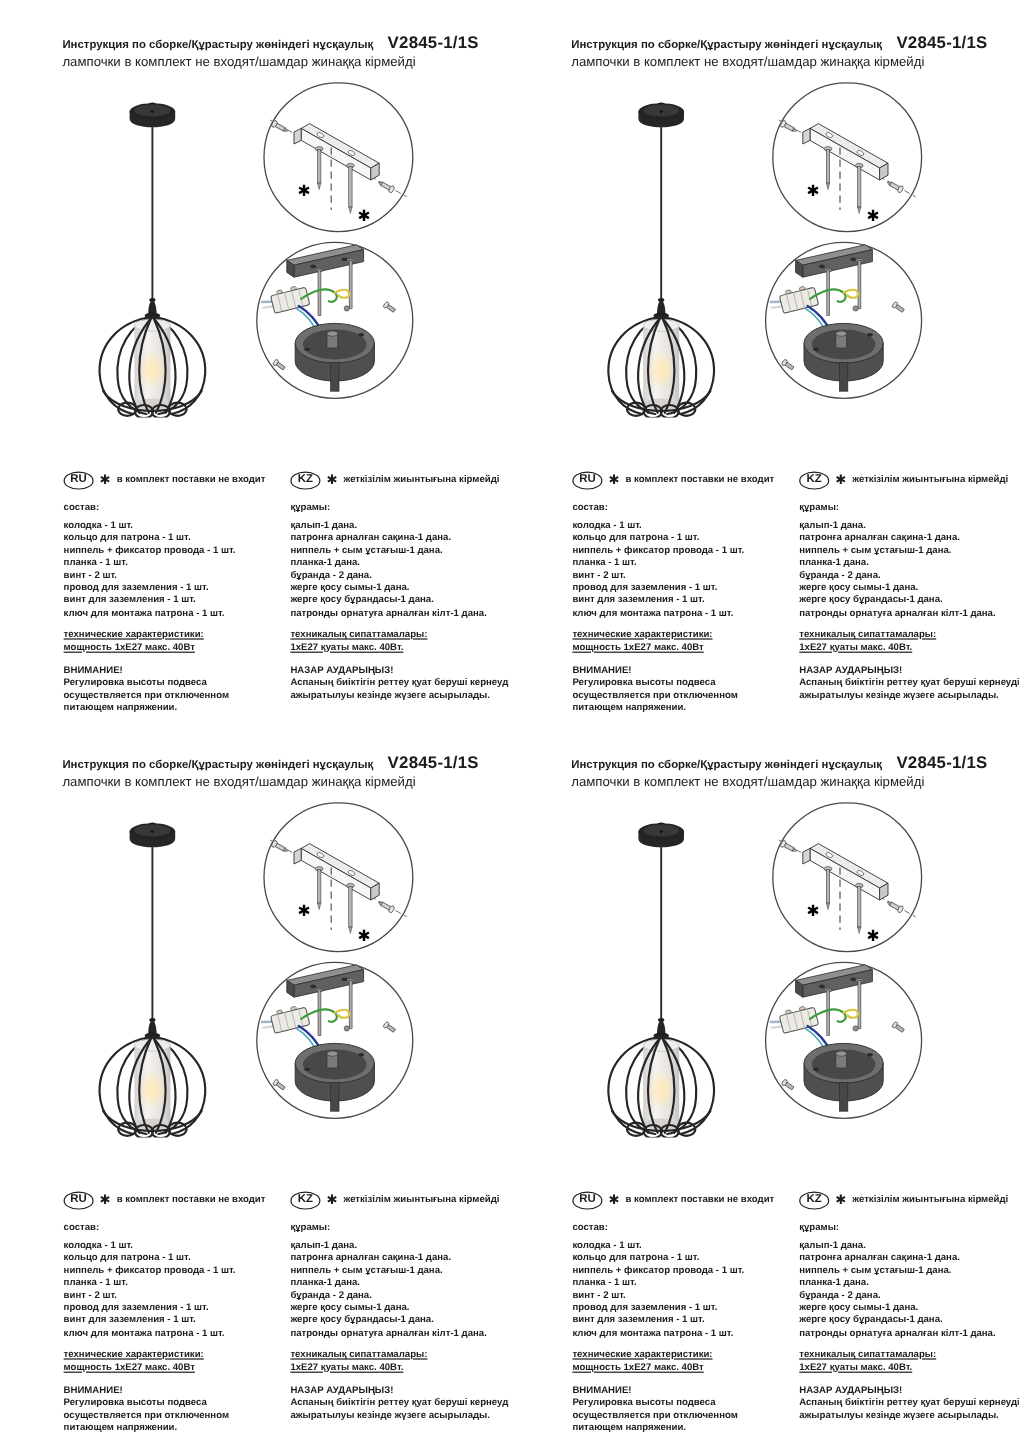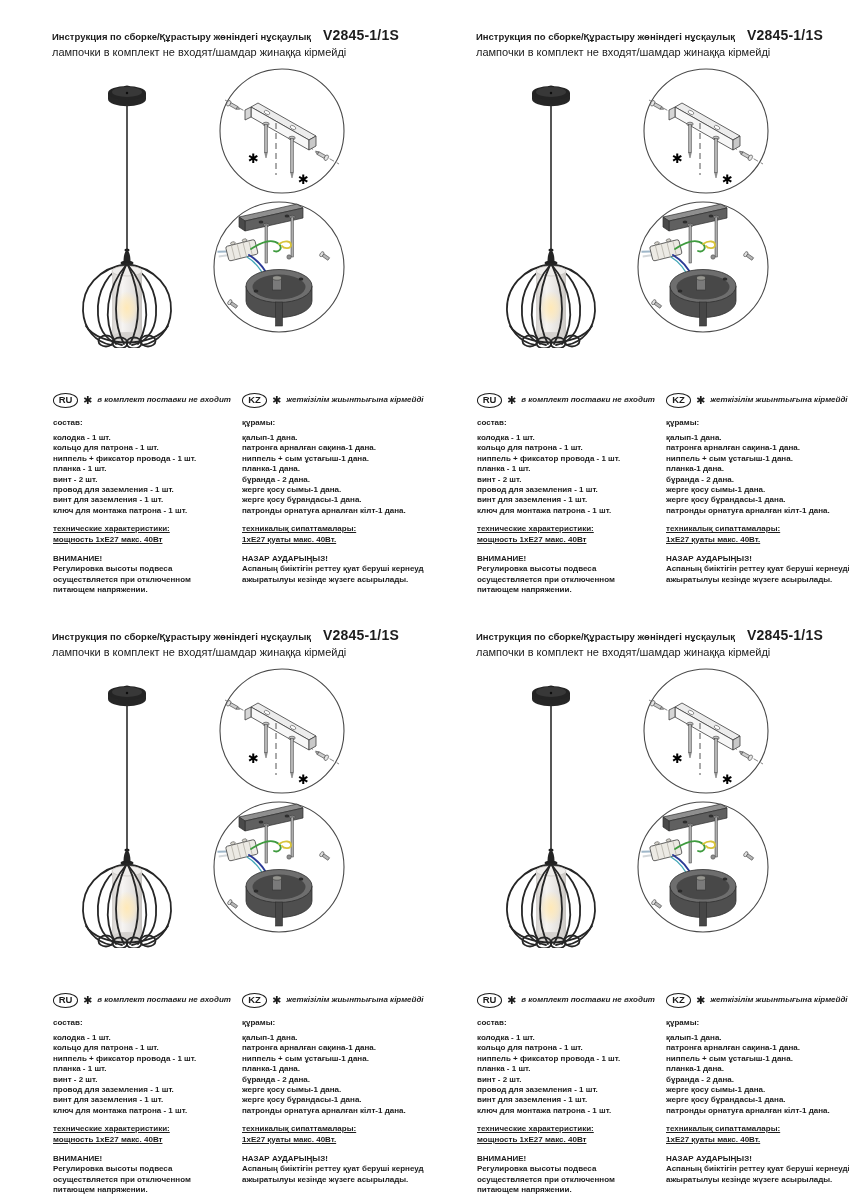--- a/index.html
+++ b/index.html
@@ -19,21 +19,21 @@
   .circle1-svg{position:absolute;left:217px;top:67px;width:130px;height:128px;}
   .circle2-svg{position:absolute;left:209px;top:199px;width:140px;height:137px;}
 
   
   .col{position:absolute;top:393px;font-size:8px;font-weight:700;line-height:10.4px;color:#1c1c1c;}
   .ru-col{left:42px;width:180px;margin-left:11px;}
   .kz-col{left:242px;width:196px;}
   .note-row{display:flex;align-items:center;gap:5px;margin-bottom:10px;white-space:nowrap;}
   .badge{display:inline-block;border:1.5px solid #1c1c1c;border-radius:50%;padding:1px 4px 1.5px;font-size:9.5px;line-height:10px;font-weight:700;min-width:15px;text-align:center;}
   .ast{font-size:11px;line-height:10px;}
-  .note{font-size:8px;font-style:italic;}
+  .note{font-size:8px;}
   .comp{margin-bottom:5px;}
   .specs{margin-top:8px;text-decoration:underline;}
   .warn{margin-top:9px;}
 </style>
 </head>
 <body>
 
 <div id="sheet">
   <section class="quadrant">
 

